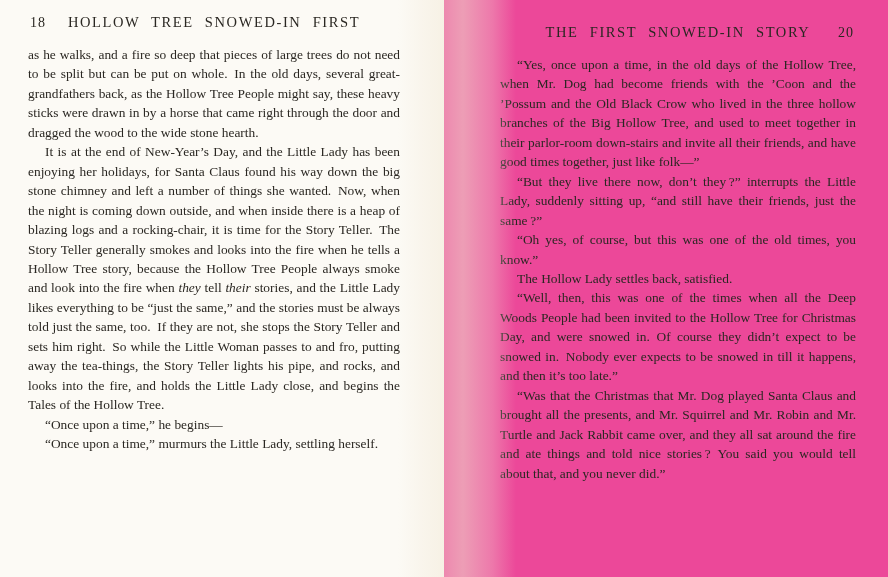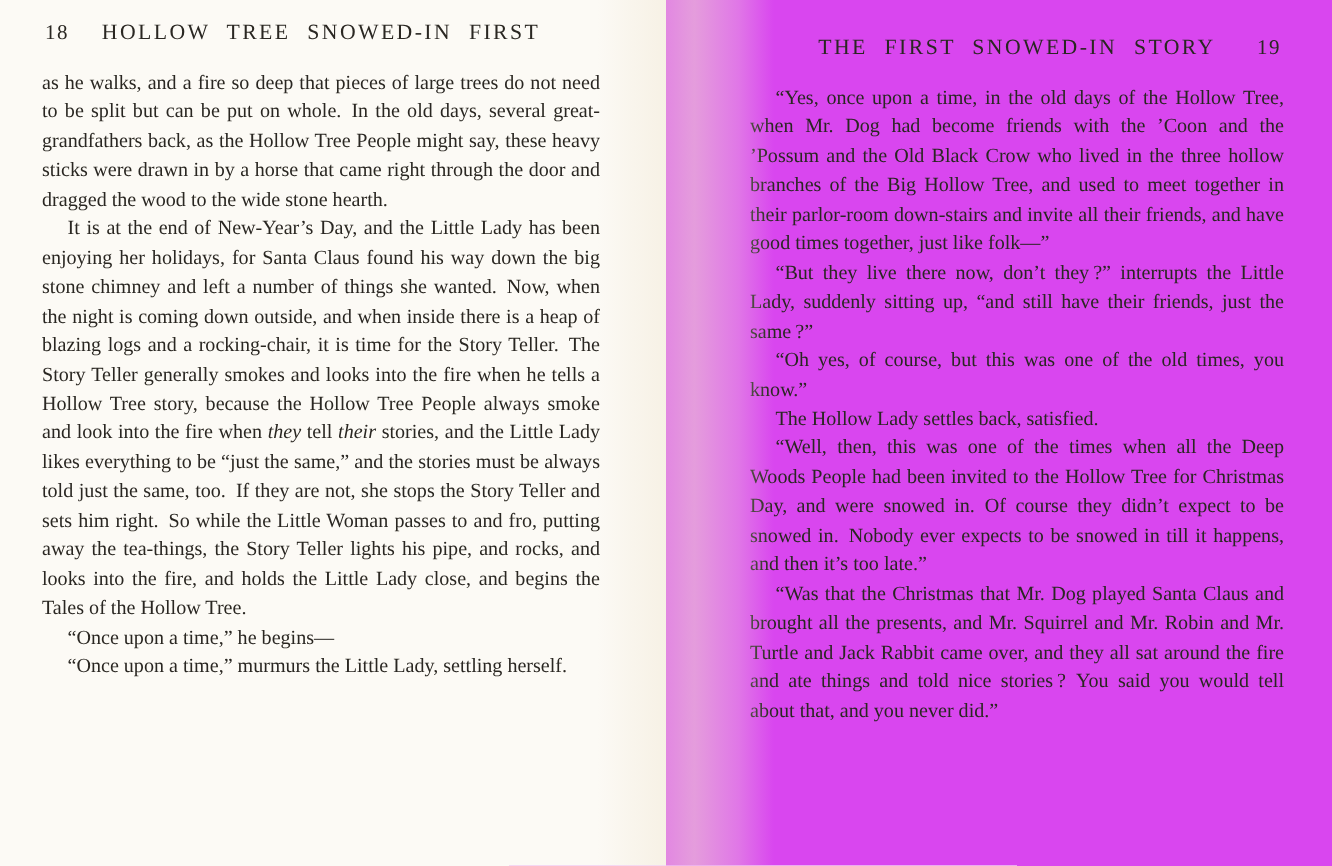--- a/index.html
+++ b/index.html
@@ -37,21 +37,21 @@
     box-sizing: border-box;
     width: 444px;
     height: 577px;
   }
   .page.left {
     padding: 14px 44px 0 28px;
     background: #fcfaf5;
   }
   .page.right {
     padding: 24px 32px 0 56px;
-    background: #d946ef;
+    background: #ec4899;
   }
   .running-head {
     position: relative;
     height: 17px;
     margin-bottom: 14px;
     font-size: 14.5px;
     line-height: 17px;
     white-space: nowrap;
   }
   .running-head .title {
@@ -98,21 +98,21 @@
         <p class="noindent">as he walks, and a fire so deep that pieces of large trees do not need to be split but can be put on whole. In the old days, several great-grandfathers back, as the Hollow Tree People might say, these heavy sticks were drawn in by a horse that came right through the door and dragged the wood to the wide stone hearth.</p>
         <p>It is at the end of New-Year’s Day, and the Little Lady has been enjoying her holidays, for Santa Claus found his way down the big stone chimney and left a number of things she wanted. Now, when the night is coming down outside, and when inside there is a heap of blazing logs and a rocking-chair, it is time for the Story Teller. The Story Teller generally smokes and looks into the fire when he tells a Hollow Tree story, because the Hollow Tree People always smoke and look into the fire when <i>they</i> tell <i>their</i> stories, and the Little Lady likes everything to be “just the same,” and the stories must be always told just the same, too. If they are not, she stops the Story Teller and sets him right. So while the Little Woman passes to and fro, putting away the tea-things, the Story Teller lights his pipe, and rocks, and looks into the fire, and holds the Little Lady close, and begins the Tales of the Hollow Tree.</p>
         <p>“Once upon a time,” he begins—</p>
         <p>“Once upon a time,” murmurs the Little Lady, settling herself.</p>
       </div>
   </div>
 
   <div class="page right">
     <div class="running-head">
       <span class="title">THE FIRST SNOWED-IN STORY</span>
-      <span class="pgnum">19</span>
+      <span class="pgnum">20</span>
     </div>
     <div class="text-column">
         <p>“Yes, once upon a time, in the old days of the Hollow Tree, when Mr. Dog had become friends with the ’Coon and the ’Possum and the Old Black Crow who lived in the three hollow branches of the Big Hollow Tree, and used to meet together in their parlor-room down-stairs and invite all their friends, and have good times together, just like folk—”</p>
         <p>“But they live there now, don’t they ?” interrupts the Little Lady, suddenly sitting up, “and still have their friends, just the same ?”</p>
         <p>“Oh yes, of course, but this was one of the old times, you know.”</p>
         <p>The Hollow Lady settles back, satisfied.</p>
         <p>“Well, then, this was one of the times when all the Deep Woods People had been invited to the Hollow Tree for Christmas Day, and were snowed in. Of course they didn’t expect to be snowed in. Nobody ever expects to be snowed in till it happens, and then it’s too late.”</p>
         <p>“Was that the Christmas that Mr. Dog played Santa Claus and brought all the presents, and Mr. Squirrel and Mr. Robin and Mr. Turtle and Jack Rabbit came over, and they all sat around the fire and ate things and told nice stories ? You said you would tell about that, and you never did.”</p>
       </div>
   </div>

